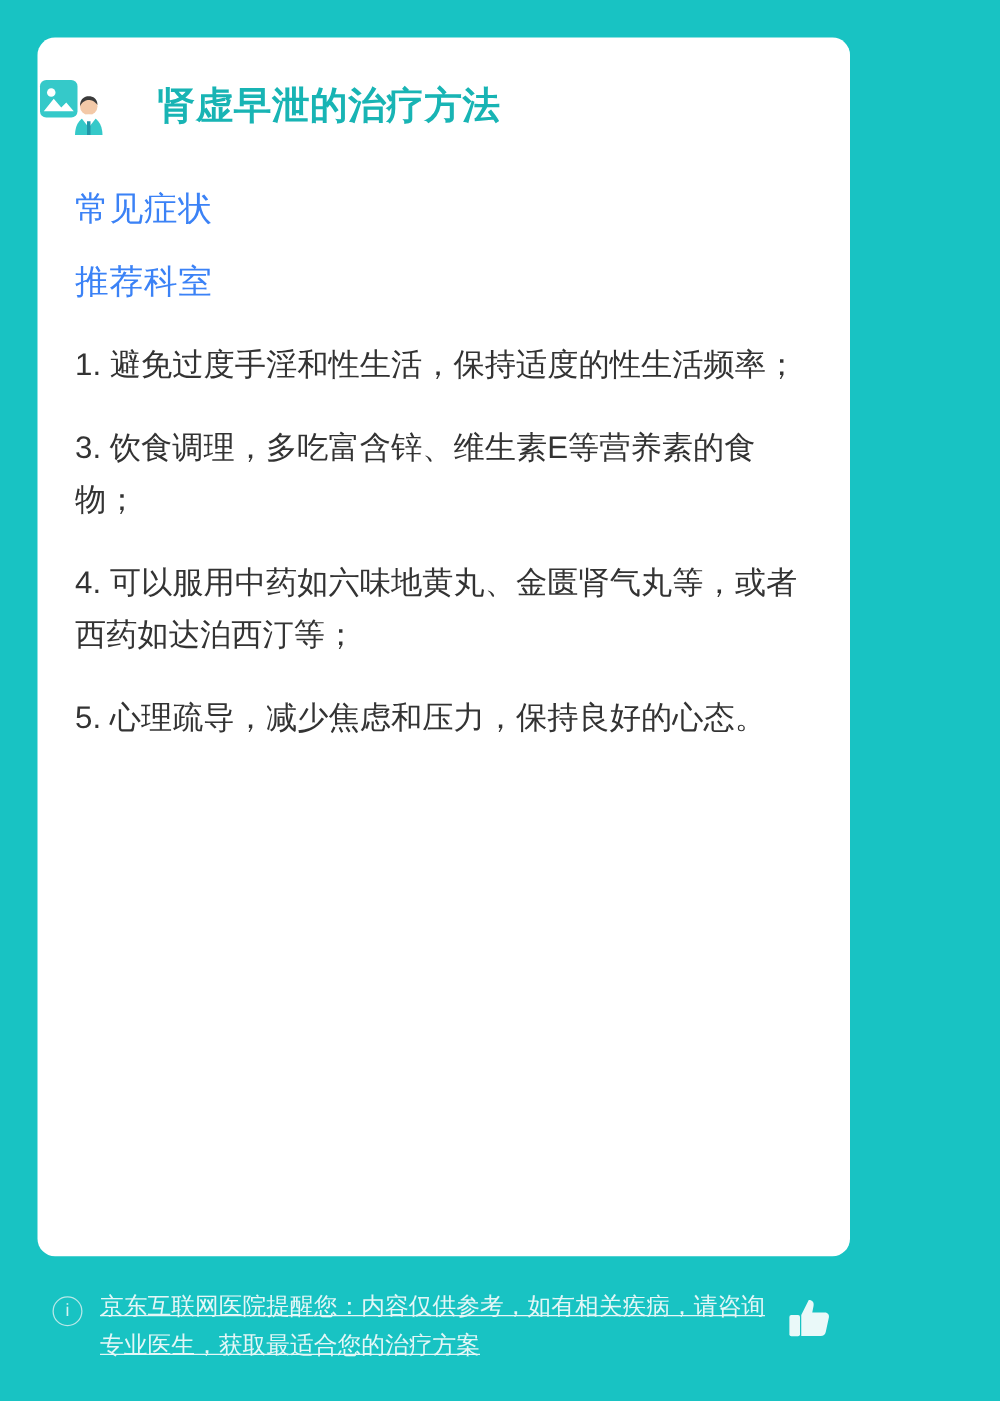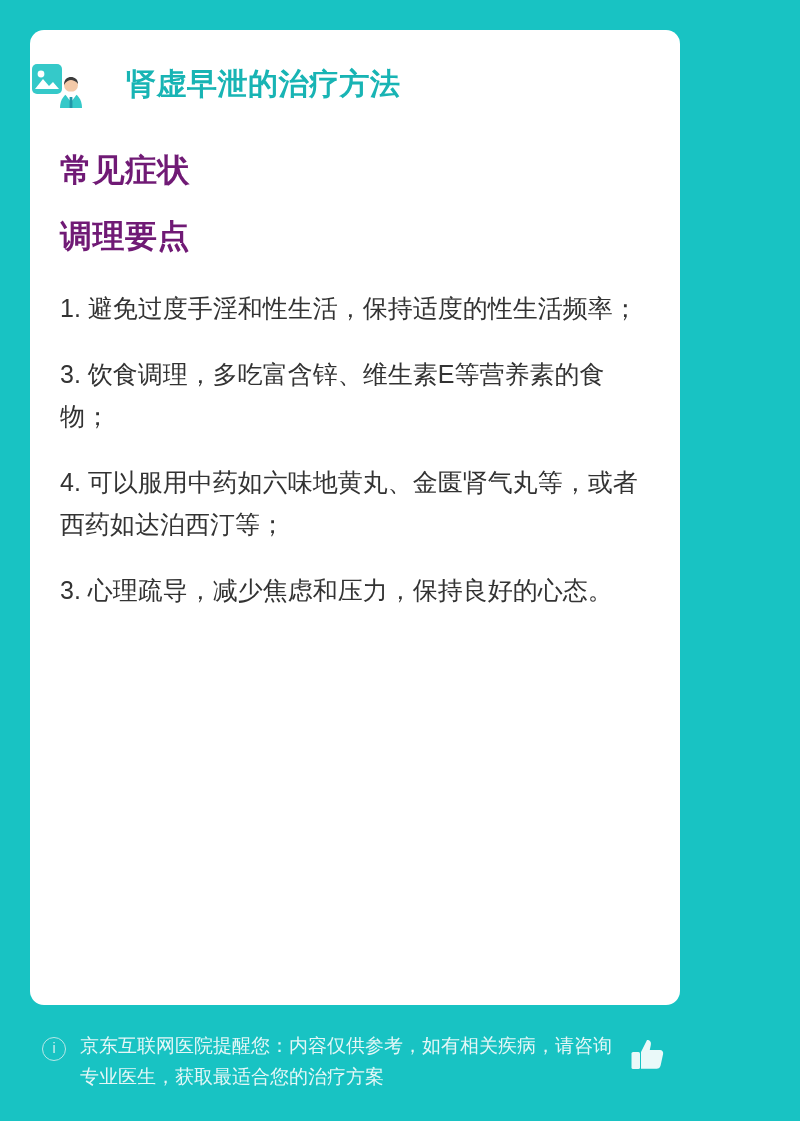--- a/index.html
+++ b/index.html
@@ -36,23 +36,23 @@
     height: 56px;
   }
   .title {
     font-size: 30px;
     font-weight: bold;
     color: #18b4b4;
     margin: 0 0 44px 66px;
     letter-spacing: 0.5px;
   }
   h2.section-heading {
-    font-size: 32px;
-    font-weight: bold;
-    color: #701a75;
+    font-size: 27px;
+    font-weight: normal;
+    color: #3b82f6;
     margin: 0 0 22px 0;
     letter-spacing: 0.5px;
   }
   h2.section-heading.tight {
     margin-bottom: 28px;
   }
   p.body-text {
     font-size: 25px;
     line-height: 1.68;
     color: #333333;
@@ -93,20 +93,21 @@
     line-height: 20px;
     text-align: center;
     margin-top: 6px;
   }
   .footer-text {
     flex: 1 1 auto;
     padding: 0 14px;
     font-size: 19px;
     line-height: 1.62;
     color: #e4f7f7;
+    text-decoration: underline;
   }
   .thumb {
     flex: 0 0 auto;
     margin-top: 4px;
     width: 40px;
     height: 40px;
   }
 </style>
 </head>
 <body>
@@ -125,27 +126,27 @@
         <path d="M34 27 C34 21 37.5 19 41 19 C44.5 19 48 21 48 26 C46 23 43 22 41 22 C39 22 35.5 23.5 34 27 Z" fill="#3b3b3b"></path>
         <path d="M34.5 35.5 L41 44 L47.5 35.5 C46 34.2 43.5 33.4 41 33.4 C38.5 33.4 36 34.2 34.5 35.5 Z" fill="#ffffff"></path>
         <rect x="39.6" y="39" width="2.8" height="11" fill="#2196a8"></rect>
       </svg>
     </span>
 
     <h1 class="title">肾虚早泄的治疗方法</h1>
 
     <h2 class="section-heading">常见症状</h2>
 
+    <h2 class="section-heading tight">推荐科室</h2>
 
-    <h2 class="section-heading tight">调理要点</h2>
     <ul class="list">
       <li>1. 避免过度手淫和性生活，保持适度的性生活频率；</li>
       <li>3. 饮食调理，多吃富含锌、维生素E等营养素的食物；</li>
       <li>4. 可以服用中药如六味地黄丸、金匮肾气丸等，或者西药如达泊西汀等；</li>
-      <li>3. 心理疏导，减少焦虑和压力，保持良好的心态。</li>
+      <li>5. 心理疏导，减少焦虑和压力，保持良好的心态。</li>
     </ul>
 
   </div>
 
   <div class="footer">
     <span class="footer-info-icon">i</span>
     <span class="footer-text">京东互联网医院提醒您：内容仅供参考，如有相关疾病，请咨询专业医生，获取最适合您的治疗方案</span>
     <span class="thumb">
       <svg width="40" height="40" viewBox="0 0 40 40" xmlns="http://www.w3.org/2000/svg">
         <path d="M13 17 L19 5 C22 5 23.5 7 22.8 10 L21.8 15 L32 15 C34.2 15 35.6 16.9 35.1 19 L32.6 30.5 C32.2 32.5 30.6 33.8 28.6 33.8 L13 33.8 Z" fill="#eaf9f9"></path>

